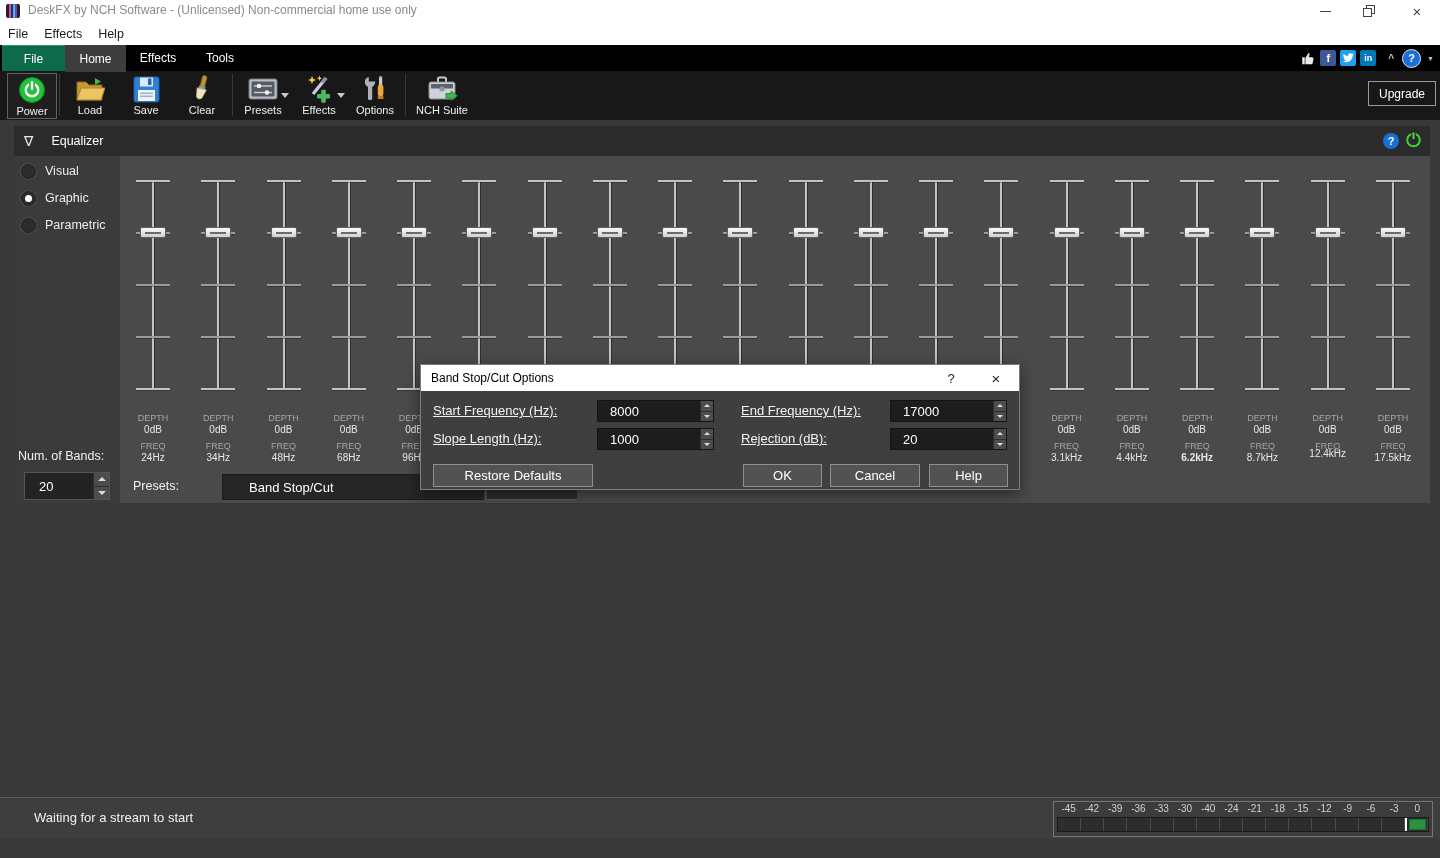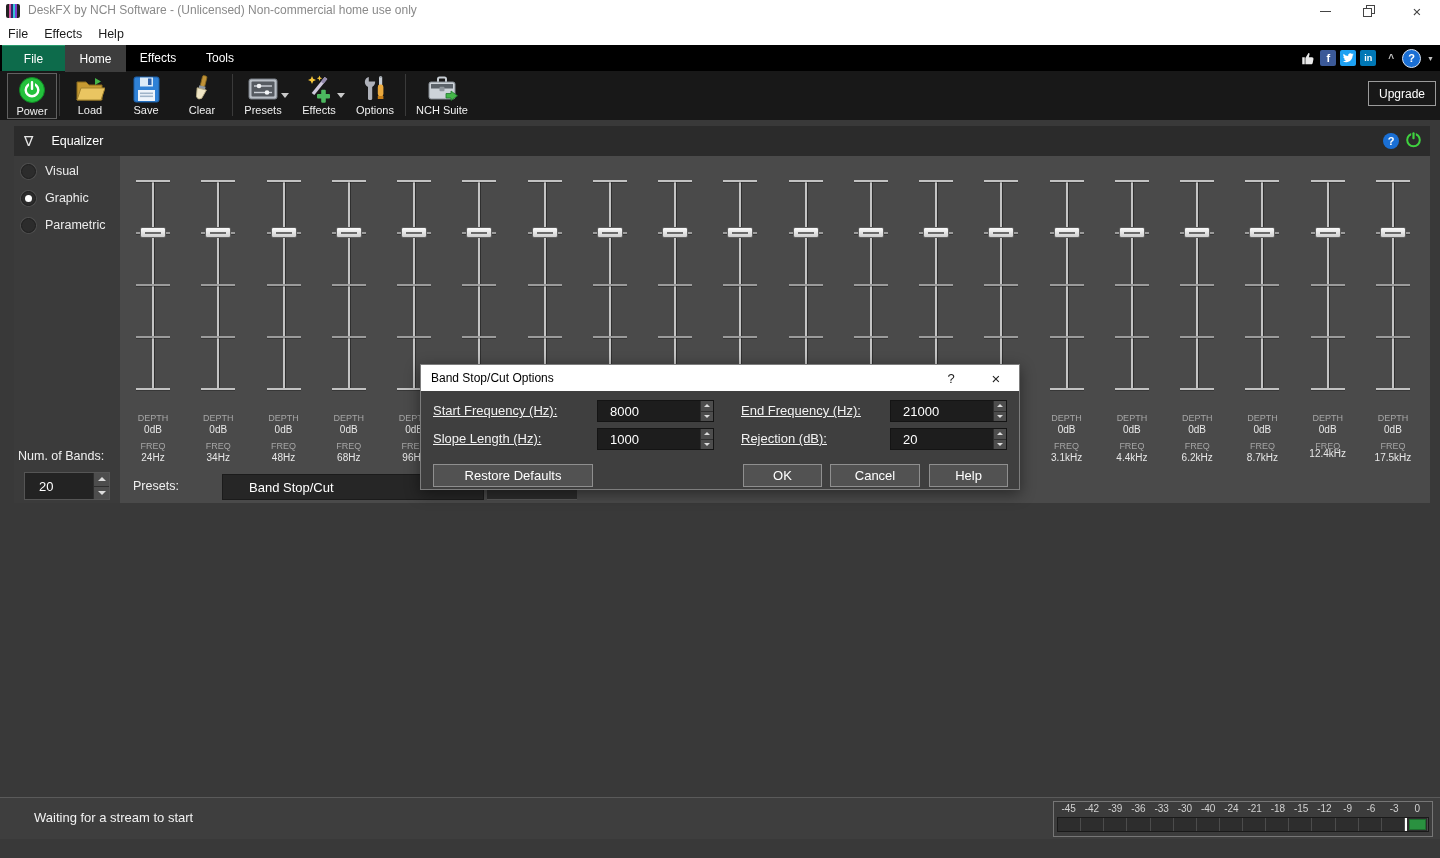--- a/index.html
+++ b/index.html
@@ -533,21 +533,21 @@
             <div class="trk"></div>
             <div class="tick cap" style="top: 24px;"></div>
             <div class="tick" style="top: 76px;"></div>
             <div class="tick" style="top: 128px;"></div>
             <div class="tick" style="top: 180px;"></div>
             <div class="tick cap" style="top: 232px;"></div>
             <div class="handle"></div>
             <div class="blab k" style="top: 257px;">DEPTH</div>
             <div class="blab v" style="top: 268px;">0dB</div>
             <div class="blab k" style="top: 285px;">FREQ</div>
-            <div class="blab v" style="top: 296px;">6.2kHz</div>
+            <div class="blab v" style="top: 296px; font-weight: bold;">6.2kHz</div>
           </div>
           <div class="band" style="left: 1215.42px;">
             <div class="trk"></div>
             <div class="tick cap" style="top: 24px;"></div>
             <div class="tick" style="top: 76px;"></div>
             <div class="tick" style="top: 128px;"></div>
             <div class="tick" style="top: 180px;"></div>
             <div class="tick cap" style="top: 232px;"></div>
             <div class="handle"></div>
             <div class="blab k" style="top: 257px;">DEPTH</div>
@@ -621,21 +621,21 @@
             <i class="tri-up"></i>
           </div>
         <div class="spin">
             <i class="tri-dn"></i>
           </div>
       </div>
     </div>
 
     <span class="dlg-label" style="left:320px;top:38px">End Frequency (Hz):</span>
     <div class="dlg-input" style="left:469px;top:35px">
-      <span class="val">21000</span>
+      <span class="val">17000</span>
       <div class="spin-col">
         <div class="spin">
             <i class="tri-up"></i>
           </div>
         <div class="spin">
             <i class="tri-dn"></i>
           </div>
       </div>
     </div>
 

